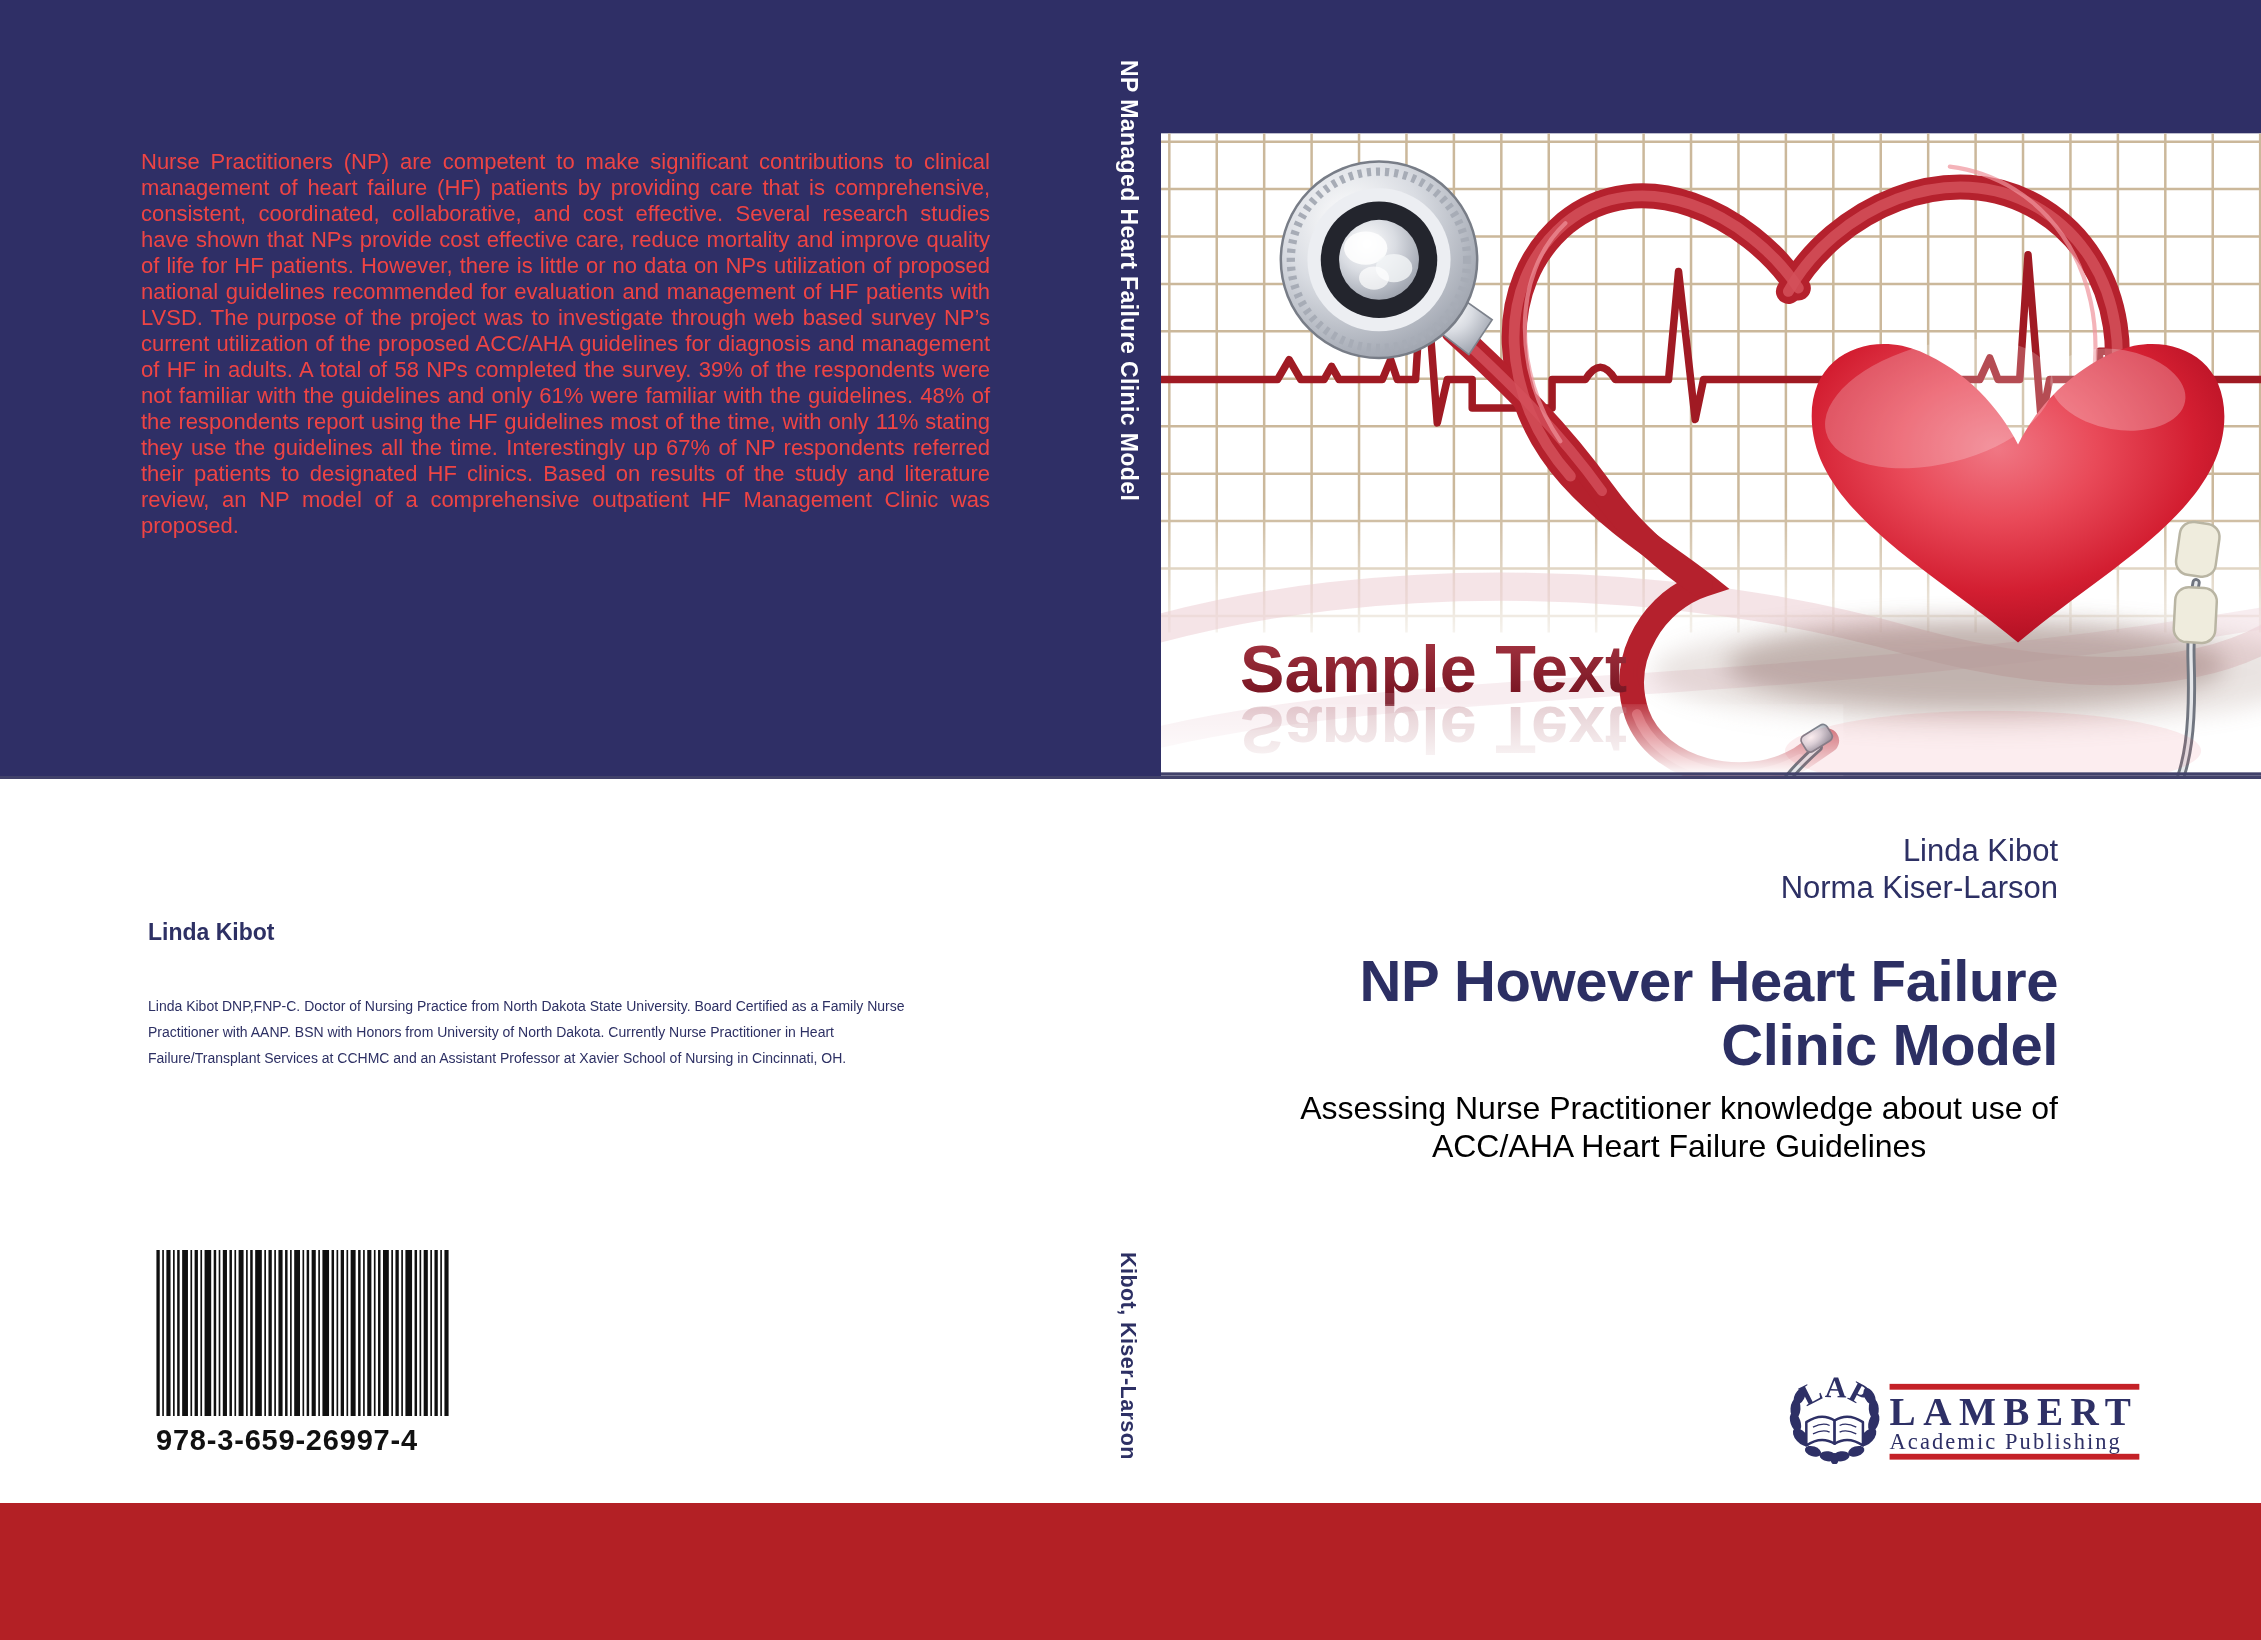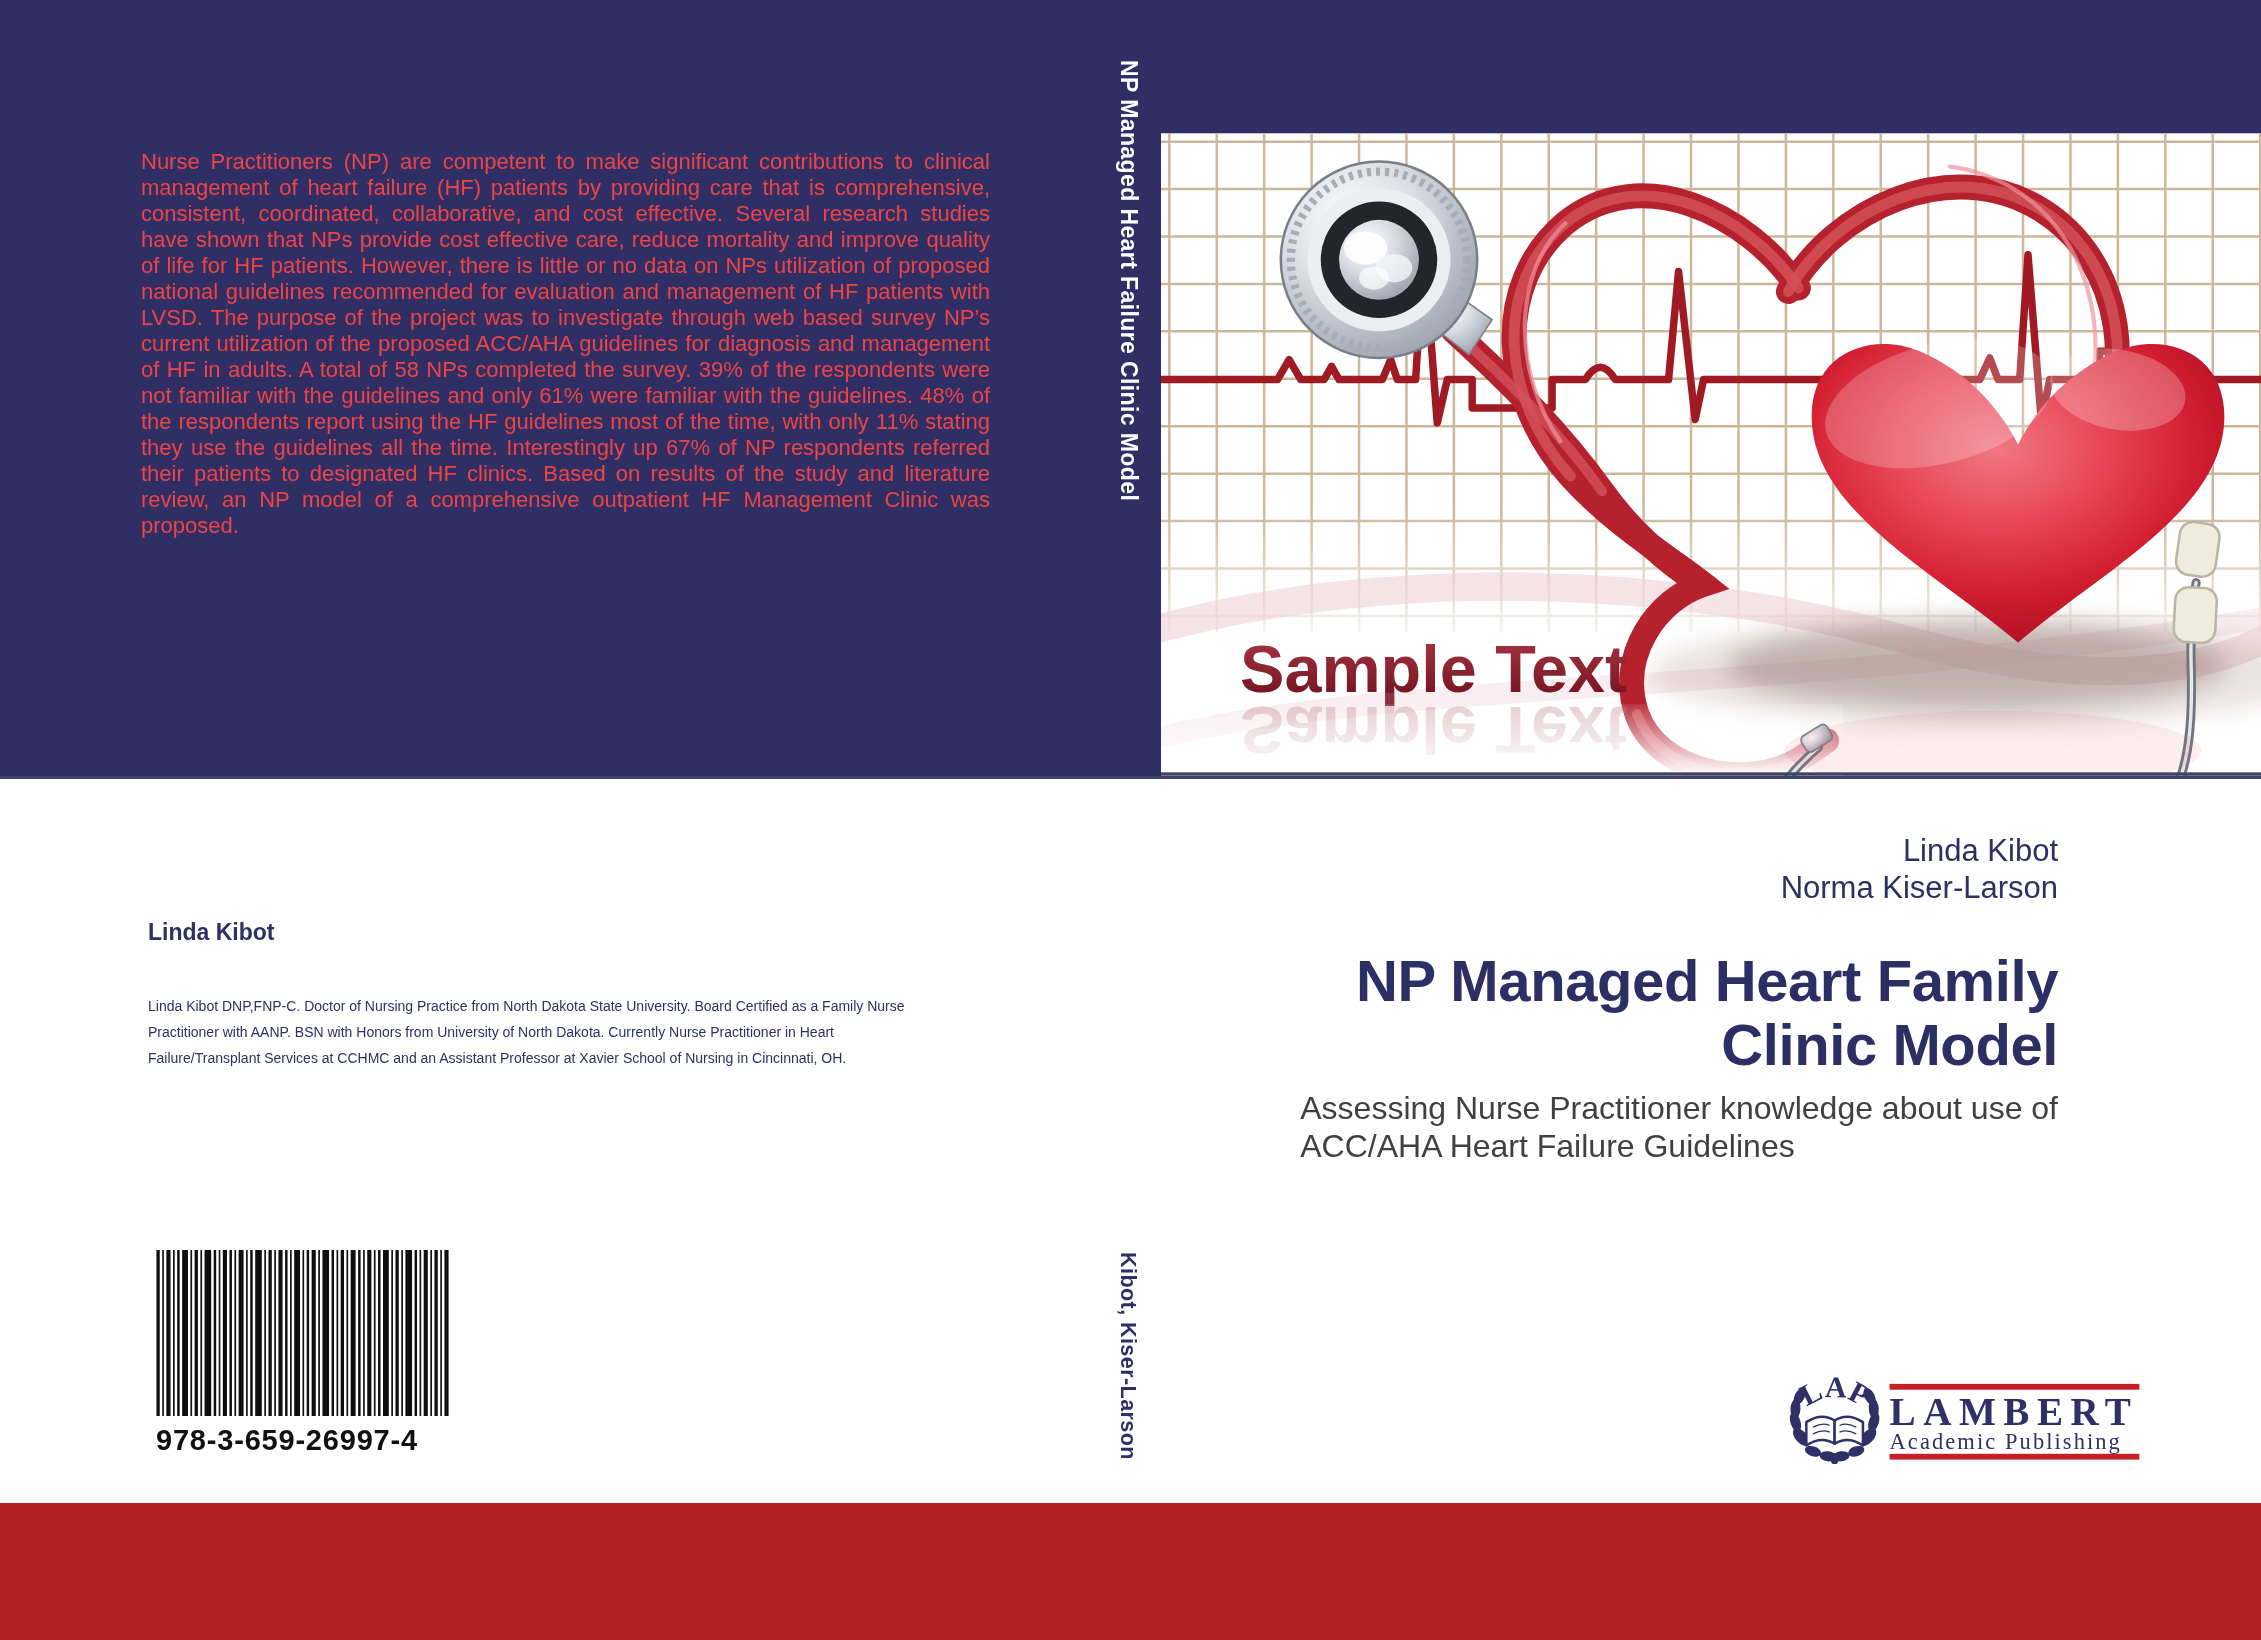--- a/index.html
+++ b/index.html
@@ -17,21 +17,21 @@
   .spine-authors{position:absolute;left:1142px;top:1252px;transform:rotate(90deg);
                  transform-origin:left top;white-space:nowrap;color:#2d3064;
                  font-size:21.6px;font-weight:bold;line-height:28px;letter-spacing:0.4px;}
   
   .art{position:absolute;left:1161px;top:133px;width:1100px;height:643px;border-radius:13px;}
   
   .front-authors{position:absolute;right:203px;top:832px;text-align:right;color:#2d3064;
                  font-size:31px;line-height:37px;font-weight:400;}
   .front-title{position:absolute;right:203px;top:949px;text-align:right;color:#2c2f63;
                font-size:58px;line-height:64px;font-weight:bold;letter-spacing:-0.4px;}
-  .front-subtitle{position:absolute;right:203px;top:1089px;text-align:left;color:#404040;
+  .front-subtitle{position:absolute;right:203px;top:1089px;text-align:center;color:#000000;
                   font-size:32px;line-height:38px;font-weight:400;}
   
   .bio-heading{position:absolute;left:148px;top:919px;color:#2d3064;font-size:23px;font-weight:bold;}
   .bio-text{position:absolute;left:148px;top:979px;width:799px;color:#2d3064;
             font-size:14px;line-height:26px;font-weight:400;}
   .barcode-wrap{position:absolute;left:156px;top:1250px;width:293px;}
   .isbn{margin-top:5px;text-align:left;color:#111111;font-size:29px;font-weight:600;letter-spacing:0.8px;}
   
   .logo{position:absolute;left:1788px;top:1372px;width:358px;height:92px;}
   
@@ -153,21 +153,21 @@
       <rect x="0" y="768" width="1322" height="4" fill="#41416a"></rect>
     </svg>
   </div>
 
   <div class="front-authors">
     <div>Linda Kibot</div>
     <div>Norma Kiser-Larson</div>
   </div>
 
   <div class="front-title">
-    <div>NP Managed Heart Family</div>
+    <div>NP However Heart Failure</div>
     <div>Clinic Model</div>
   </div>
 
   <div class="front-subtitle">
     <div>Assessing Nurse Practitioner knowledge about use of</div>
     <div>ACC/AHA Heart Failure Guidelines</div>
   </div>
 
   <div class="bio-heading">Linda Kibot</div>
   <p class="bio-text">Linda Kibot DNP,FNP-C. Doctor of Nursing Practice from North Dakota State University. Board Certified as a Family Nurse Practitioner with AANP. BSN with Honors from University of North Dakota. Currently Nurse Practitioner in Heart Failure/Transplant Services at CCHMC and an Assistant Professor at Xavier School of Nursing in Cincinnati, OH.</p>

